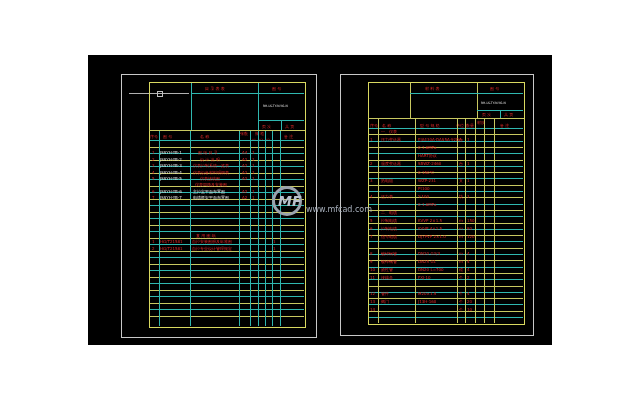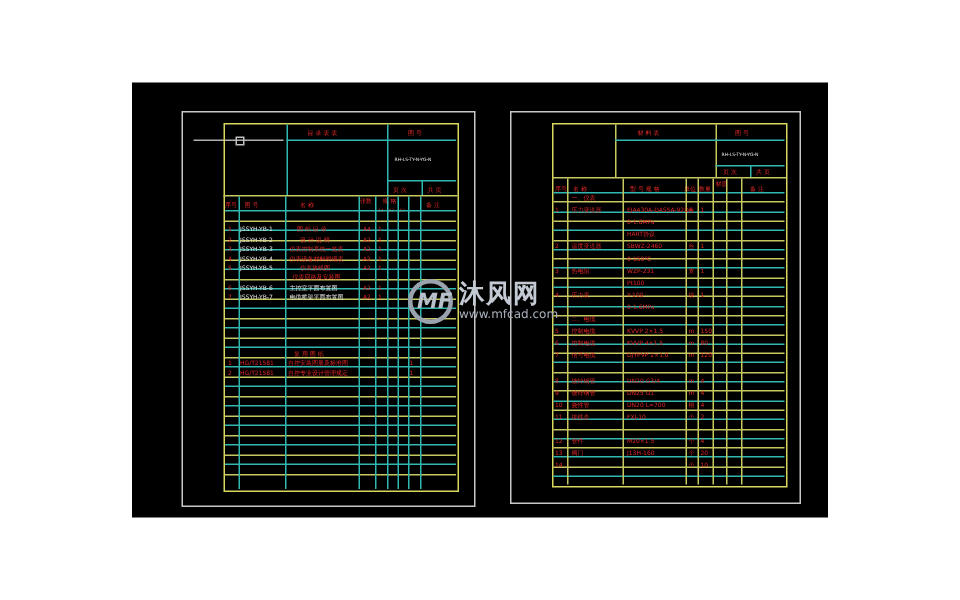--- a/index.html
+++ b/index.html
@@ -325,15 +325,14 @@
     <div class="t" style="left: 381px; top: 307px;"></div>
     <div class="t" style="left: 418px; top: 307px;"></div>
     <div class="t" style="left: 459px; top: 307px;">个</div>
     <div class="t" style="left: 467px; top: 307px;">10</div>
   </div>
 
 <div class="wm">
   <div class="wm-logo">
       <span>MF</span>
     </div>
-  <div class="wm-cn">沐风网</div>
   <div class="wm-url">www.mfcad.com</div>
 </div>
 
 </body></html>

